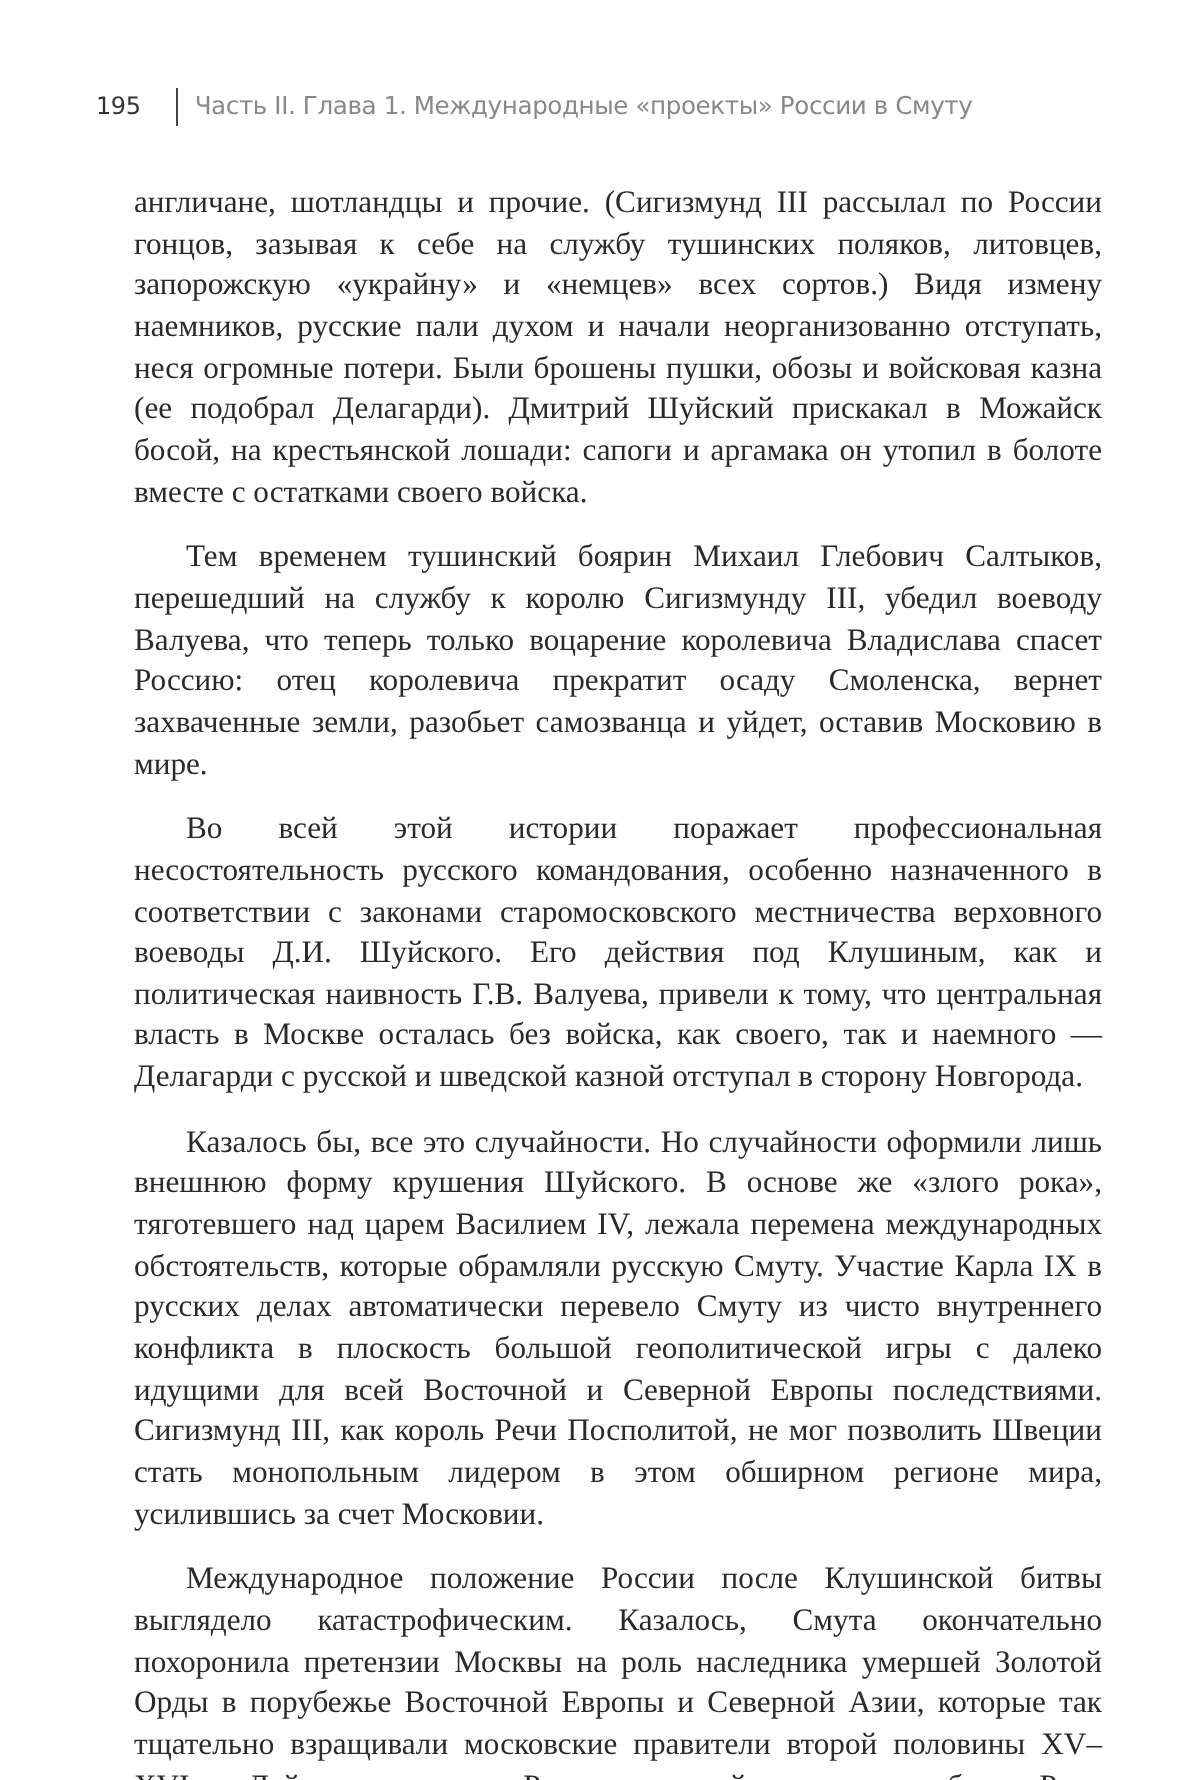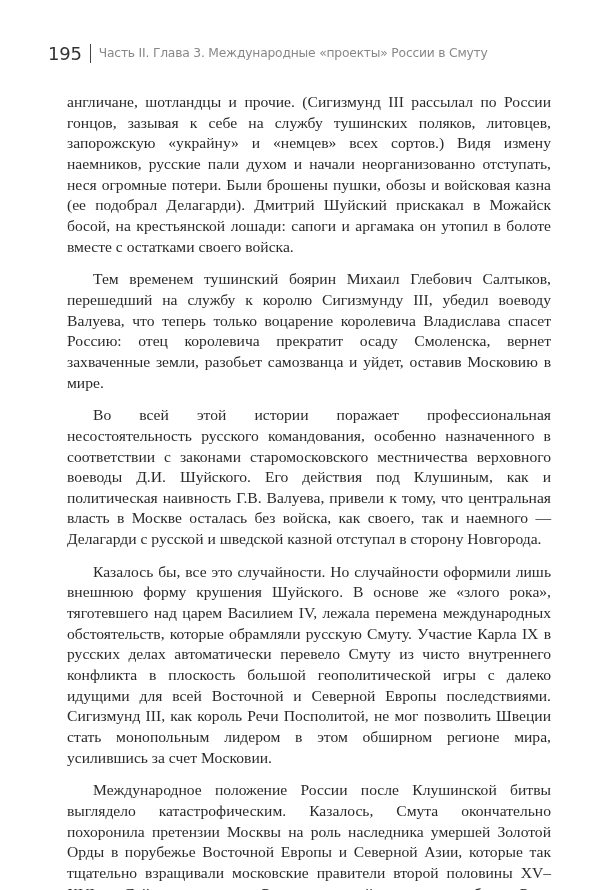--- a/index.html
+++ b/index.html
@@ -4,40 +4,40 @@
 <style>
   html, body { margin: 0; padding: 0; background: #ffffff; }
   body { width: 600px; height: 890px; position: relative; overflow: hidden; }
   .page { position: absolute; left: 0; top: 0; width: 600px; height: 890px; background: #fff; }
   .running-head {
     position: absolute; left: 48px; top: 43px; width: 520px; height: 20px;
     display: flex; align-items: center;
     font-family: "DejaVu Sans", sans-serif; font-size: 12.5px; color: #777;
     letter-spacing: -0.2px;
   }
-  .page-number { color: #333; font-size: 18px; margin-right: 8px; }
+  .page-number { color: #333; font-size: 12px; margin-right: 18px; }
   .separator { width: 1px; height: 19px; background: #444; margin-right: 8px; }
   .chapter-title { color: #888; font-size: 12.3px; white-space: nowrap; }
   .body-text {
     position: absolute; left: 55px; top: 80px; width: 508px;
     font-family: "Liberation Serif", "DejaVu Serif", serif;
     font-size: 15.6px; line-height: 20.65px; color: #2a2a2a;
     text-align: justify; hyphens: manual;
   }
   .body-text p { margin: 12px; text-indent: 26px; }
   .body-text p.cont { text-indent: 0; }
 </style>
 </head>
 <body>
 
 <div class="page">
   <div class="running-head">
     <span class="page-number">195</span>
     <span class="separator"></span>
-    <span class="chapter-title">Часть II. Глава 3. Международные «проекты» России в Смуту</span>
+    <span class="chapter-title">Часть II. Глава 1. Международные «проекты» России в Смуту</span>
   </div>
 
   <div class="body-text">
     <p class="cont">англичане, шотландцы и прочие. (Сигизмунд III рассылал по России гонцов, зазывая к себе на службу тушинских поляков, литовцев, запорожскую «украйну» и «немцев» всех сортов.) Видя измену наемников, русские пали духом и начали неорганизованно отступать, неся огромные потери. Были брошены пушки, обозы и войсковая казна (ее подобрал Делагарди). Дмитрий Шуйский прискакал в Можайск босой, на крестьянской лошади: сапоги и аргамака он утопил в болоте вместе с остатками своего войска.</p>
     <p>Тем временем тушинский боярин Михаил Глебович Салтыков, перешедший на службу к королю Сигизмунду III, убедил воеводу Валуева, что теперь только воцарение королевича Владислава спасет Россию: отец королевича прекратит осаду Смоленска, вернет захваченные земли, разобьет самозванца и уйдет, оставив Московию в мире.</p>
     <p>Во всей этой истории поражает профессиональная несостоятельность русского командования, особенно назначенного в соответствии с законами старомосковского местничества верховного воеводы Д.И. Шуйского. Его действия под Клушиным, как и политическая наивность Г.В. Валуева, привели к тому, что центральная власть в Москве осталась без войска, как своего, так и наемного — Делагарди с русской и шведской казной отступал в сторону Новгорода.</p>
     <p>Казалось бы, все это случайности. Но случайности оформили лишь внешнюю форму крушения Шуйского. В основе же «злого рока», тяготевшего над царем Василием IV, лежала перемена международных обстоятельств, которые обрамляли русскую Смуту. Участие Карла IX в русских делах автоматически перевело Смуту из чисто внутреннего конфликта в плоскость большой геополитической игры с далеко идущими для всей Восточной и Северной Европы последствиями. Сигизмунд III, как король Речи Посполитой, не мог позволить Швеции стать монопольным лидером в этом обширном регионе мира, усилившись за счет Московии.</p>
     <p>Международное положение России после Клушинской битвы выглядело катастрофическим. Казалось, Смута окончательно похоронила претензии Москвы на роль наследника умершей Золотой Орды в порубежье Восточной Европы и Северной Азии, которые так тщательно взращивали московские правители второй половины XV–XVI вв. Действительно, для России, ставшей теперь полем битвы Речи Посполитой и Швеции, ее прежние имперские амбиции уступали место куда более «скромной» цели: попытке сохранить собственные территориальное единство, независимость и суверенитет.</p>
     <p>Василий Шуйский, получивший из своего договора с Карлом IX столь неожиданный для него оборот дел и лишившийся в результате клушинской катастрофы всяких военных сил и остатков уважения подданных, был обречен.</p>
   </div>

